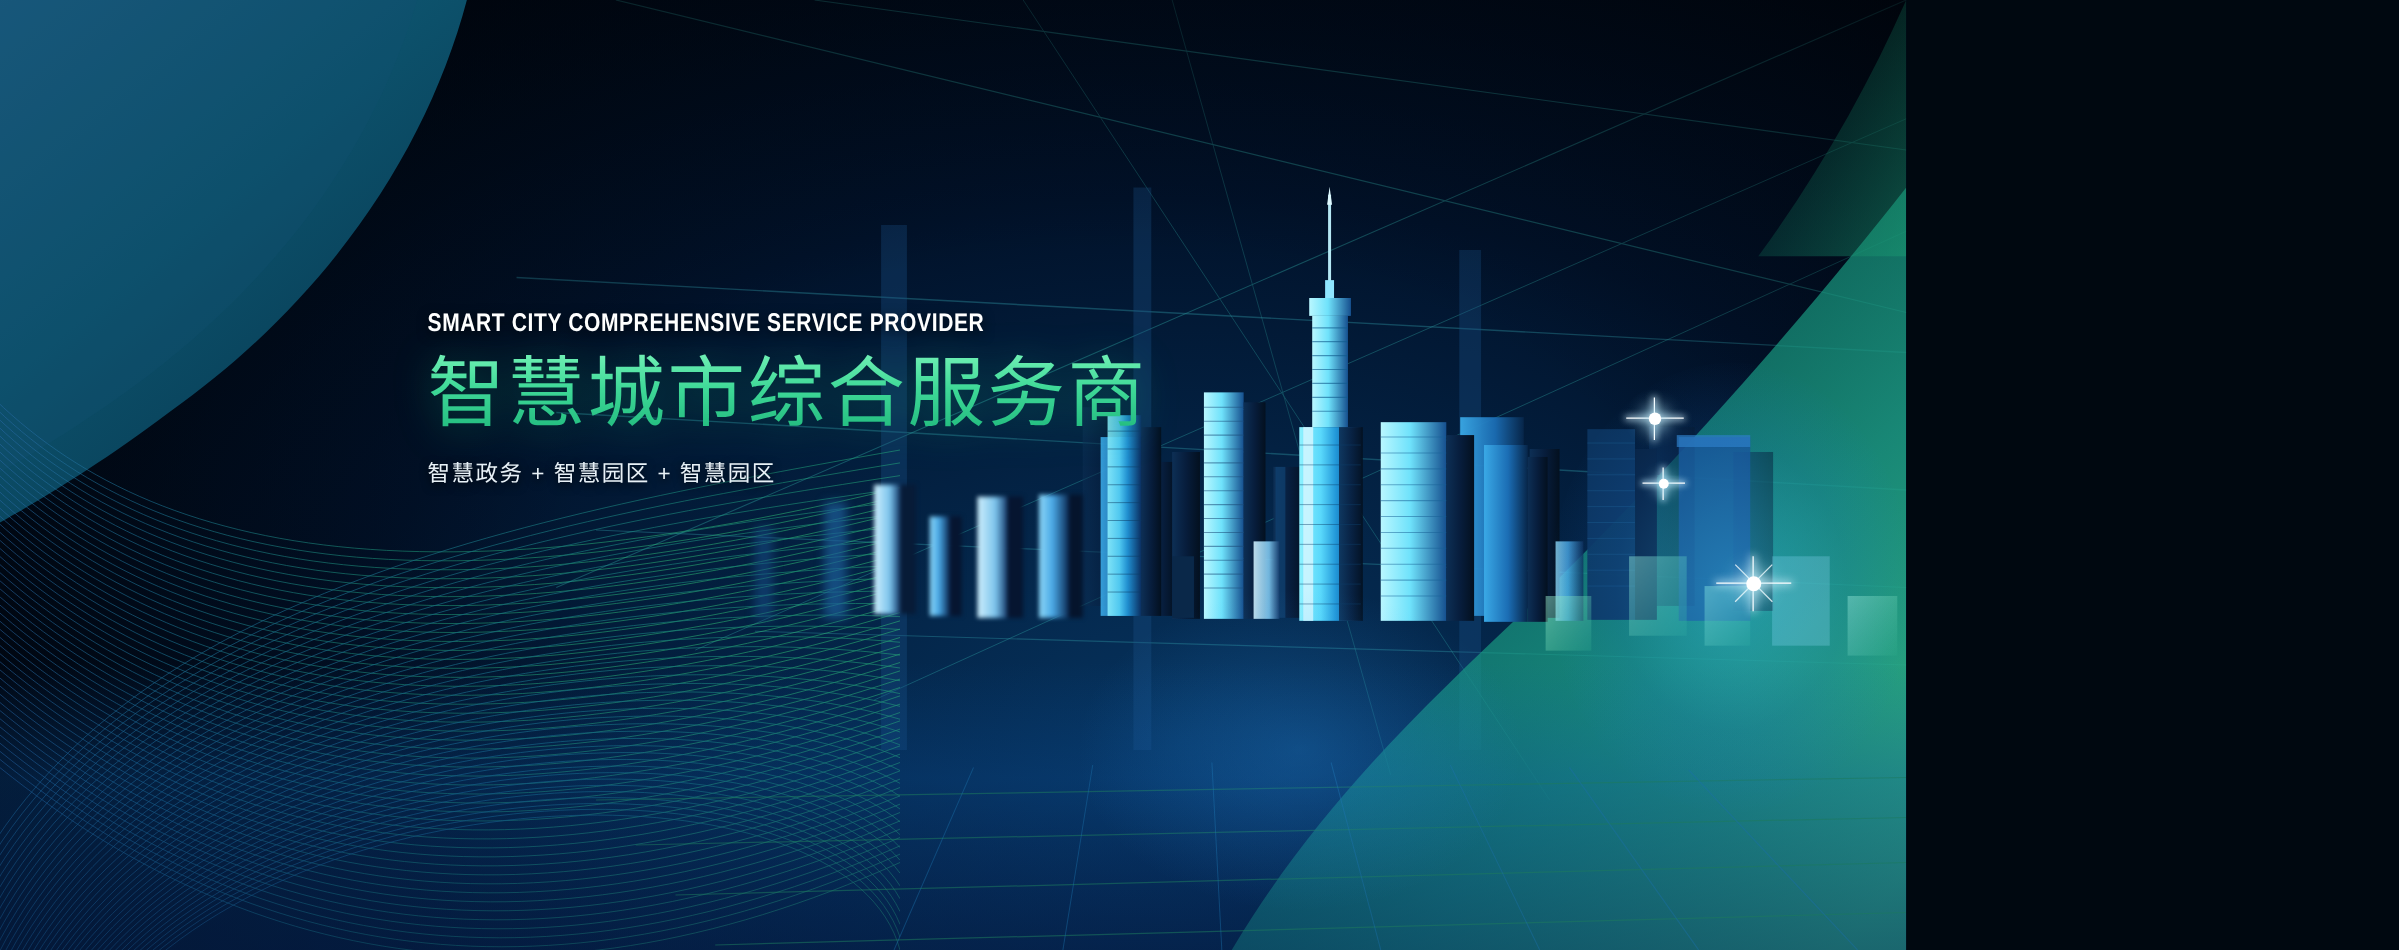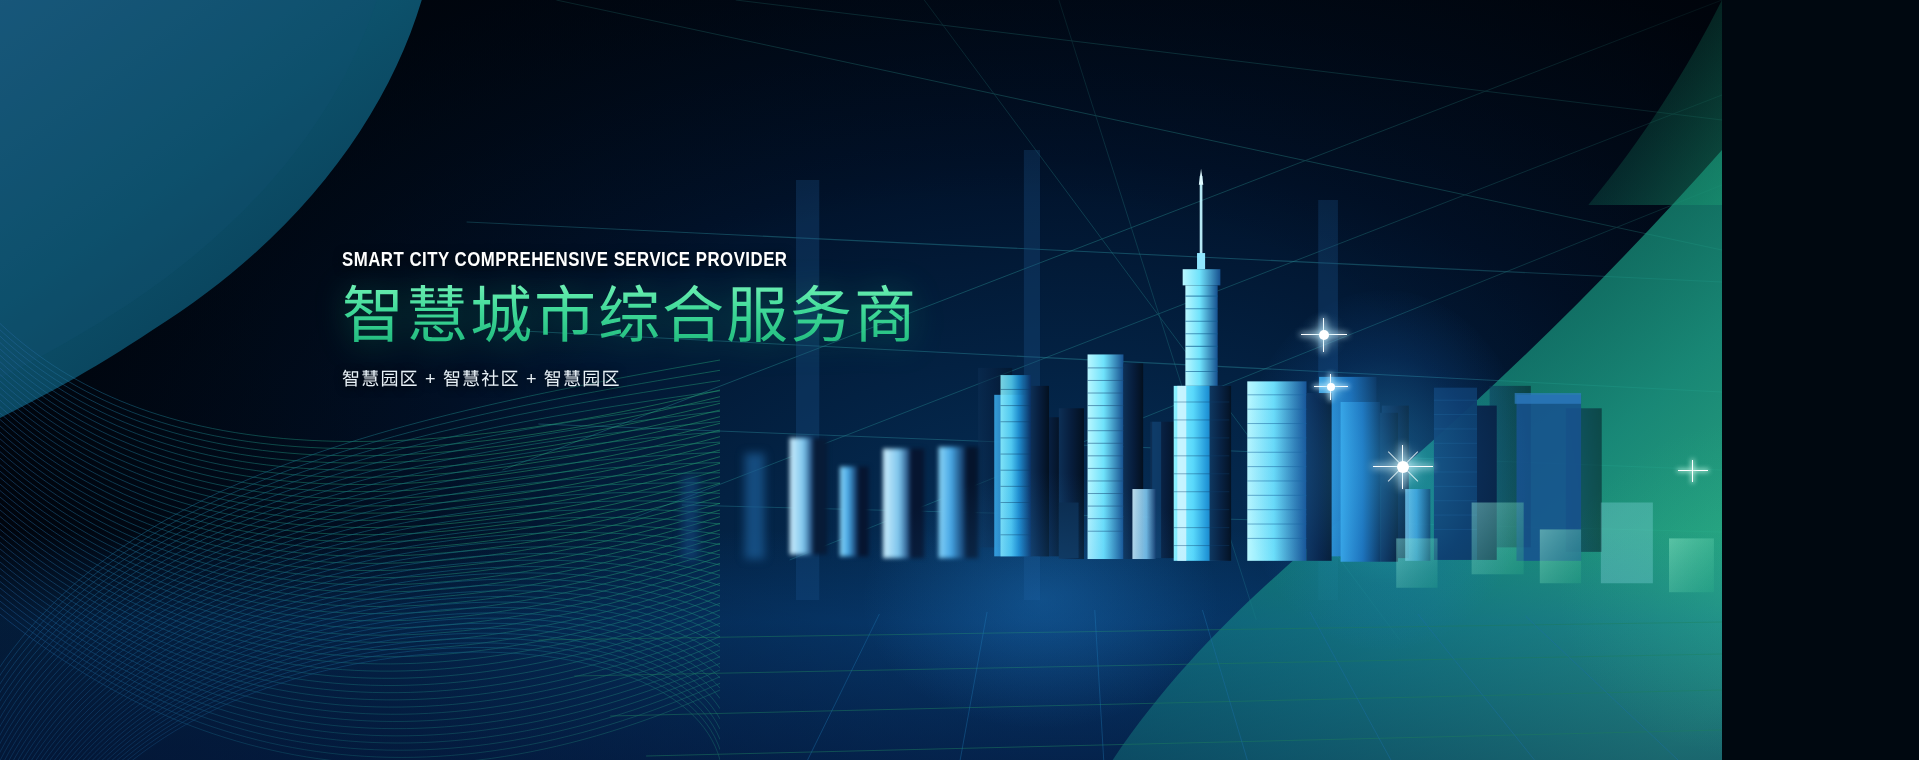--- a/index.html
+++ b/index.html
@@ -6,21 +6,21 @@
   * { margin:0; padding:0; box-sizing:border-box; }
   html, body {
     width:1919px; height:760px;
     background:#000810;
     overflow:hidden;
     font-family:"Liberation Sans", sans-serif;
   }
 
   .banner {
     position:relative;
-    width:1722px; height:760px;
+    width:1525px; height:760px;
     overflow:hidden;
     background:
       radial-gradient(ellipse 1100px 700px at 62% 78%, #06335e 0%, #032142 34%, #01122a 62%, #000a16 100%),
       linear-gradient(120deg, #0a2d55 0%, #061c3c 35%, #020d1f 70%, #000814 100%);
   }
 
   
   .layer { position:absolute; inset:0; }
   .layer svg, .layer canvas { display:block; width:100%; height:100%; }
 
@@ -540,16 +540,16 @@
   <div class="flare" style="left:1692px; top:470px; width:1px; height:1px;">
     <i style="width:30px;height:1.2px;margin:-0.6px 0 0 -15px;box-shadow:0 0 5px 1px #b9f0e0;"></i>
     <i style="width:1.2px;height:22px;margin:-11px 0 0 -0.6px;box-shadow:0 0 5px 1px #b9f0e0;"></i>
   </div>
 
   <div class="vignette"></div>
 
   <div class="copy">
     <div class="eyebrow">SMART CITY COMPREHENSIVE SERVICE PROVIDER</div>
     <h1 class="headline">智慧城市综合服务商</h1>
-    <div class="subline">智慧园区 + 智慧社区 + 智慧园区</div>
+    <div class="subline">智慧政务 + 智慧园区 + 智慧园区</div>
   </div>
 
 </div>
 
 </body></html>

